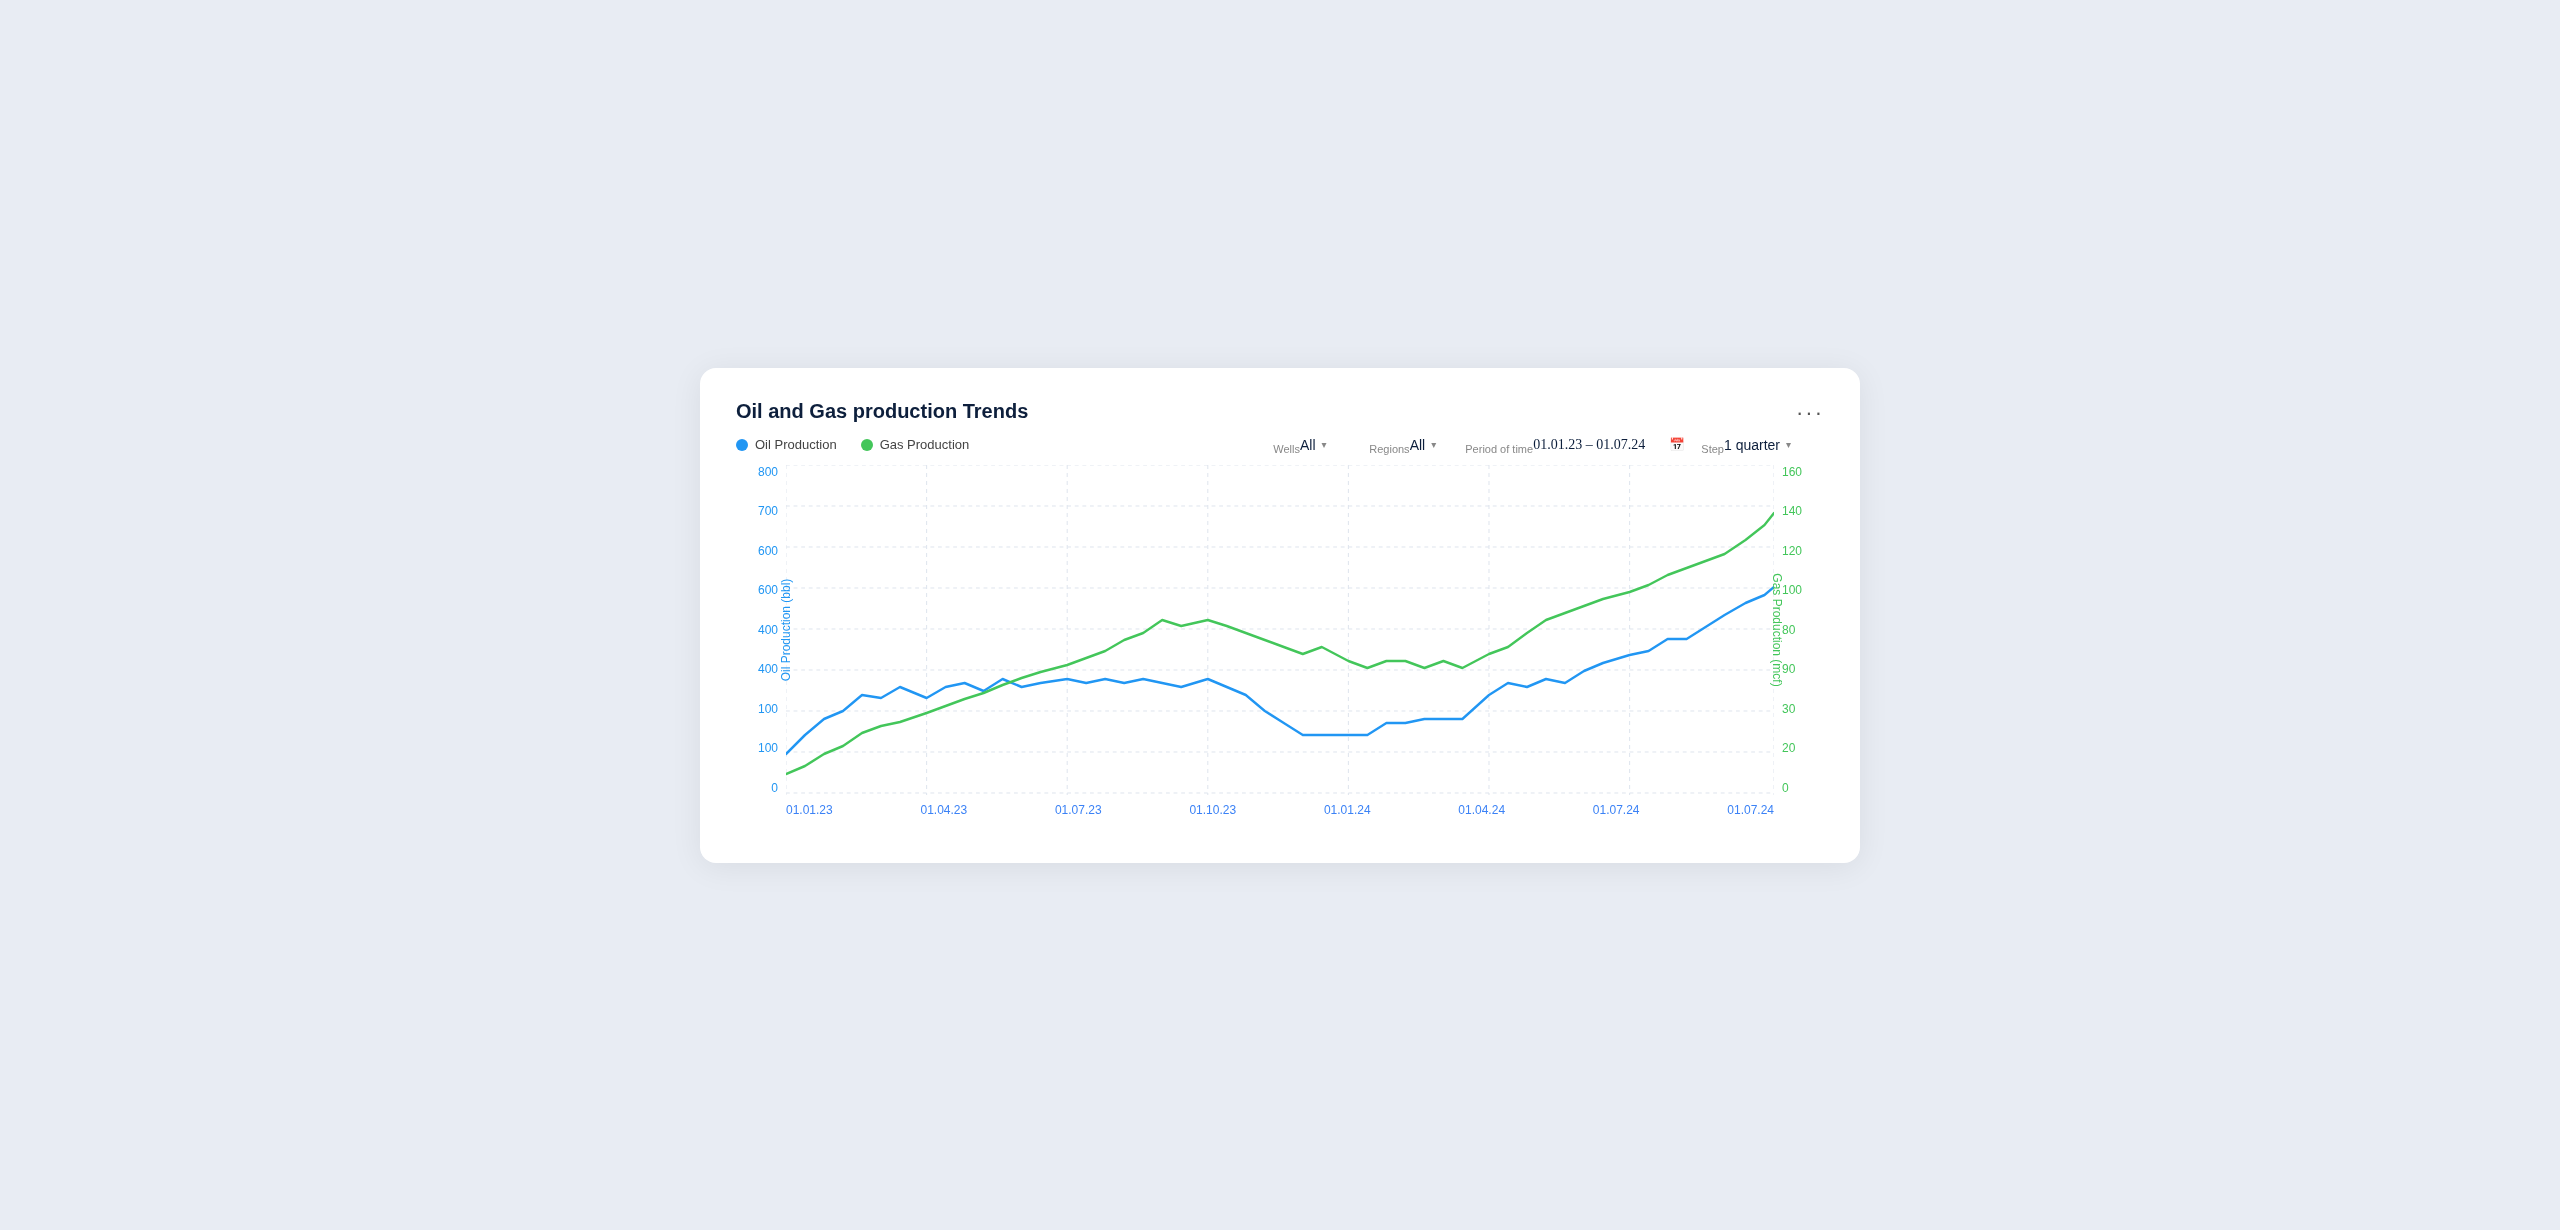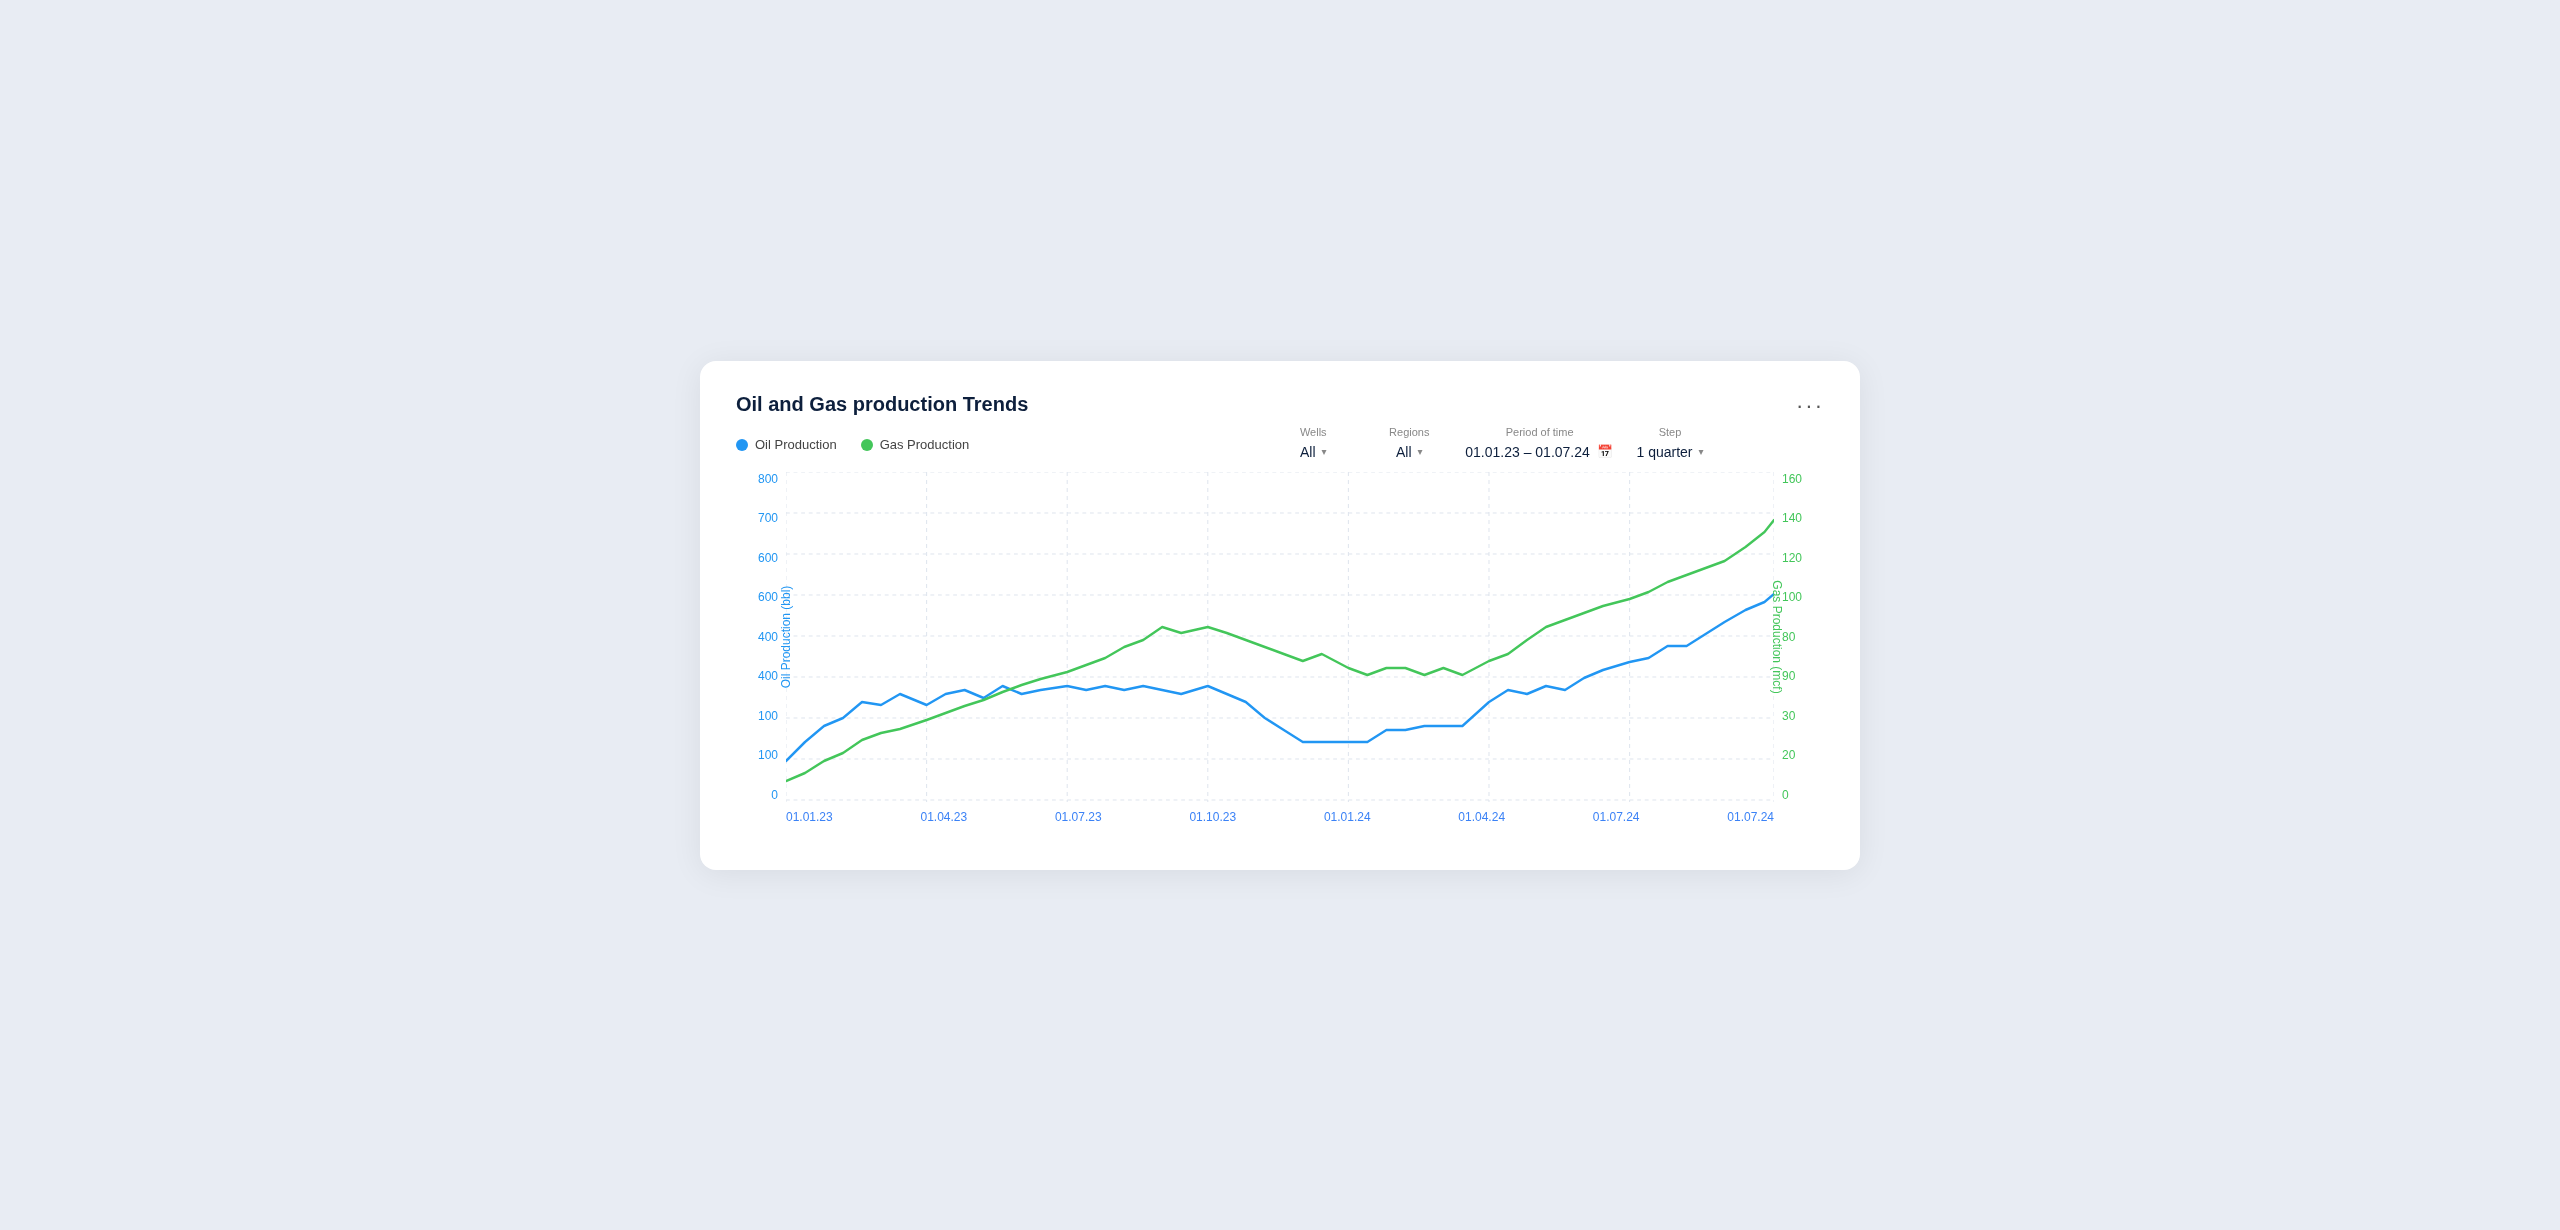--- a/index.html
+++ b/index.html
@@ -53,22 +53,22 @@
     .menu-dots {
       font-size: 22px;
       color: #555;
       cursor: pointer;
       line-height: 1;
       letter-spacing: 2px;
       margin-top: 2px;
     }
     .filter-group {
       display: flex;
-      flex-direction: column;
-      align-items: center;
+      flex-direction: row;
+      align-items: flex-end;
       min-width: 80px;
     }
     .filter-label {
       font-size: 11px;
       color: #888;
       margin-bottom: 2px;
     }
     .filter-value {
       display: flex;
       align-items: center;
@@ -80,21 +80,22 @@
       padding: 4px 0;
     }
     .filter-value .chevron {
       font-size: 10px;
       color: #888;
     }
     .filter-period {
       min-width: 140px;
     }
     .filter-period .filter-value {
-      gap: 8px;
+      gap: 24px;
+      font-family: Liberation Serif, serif;
     }
     .cal-icon {
       font-size: 13px;
       color: #2196f3;
     }
     .chart-area {
       position: relative;
       width: 100%;
       height: 370px;
       margin-top: 8px;

